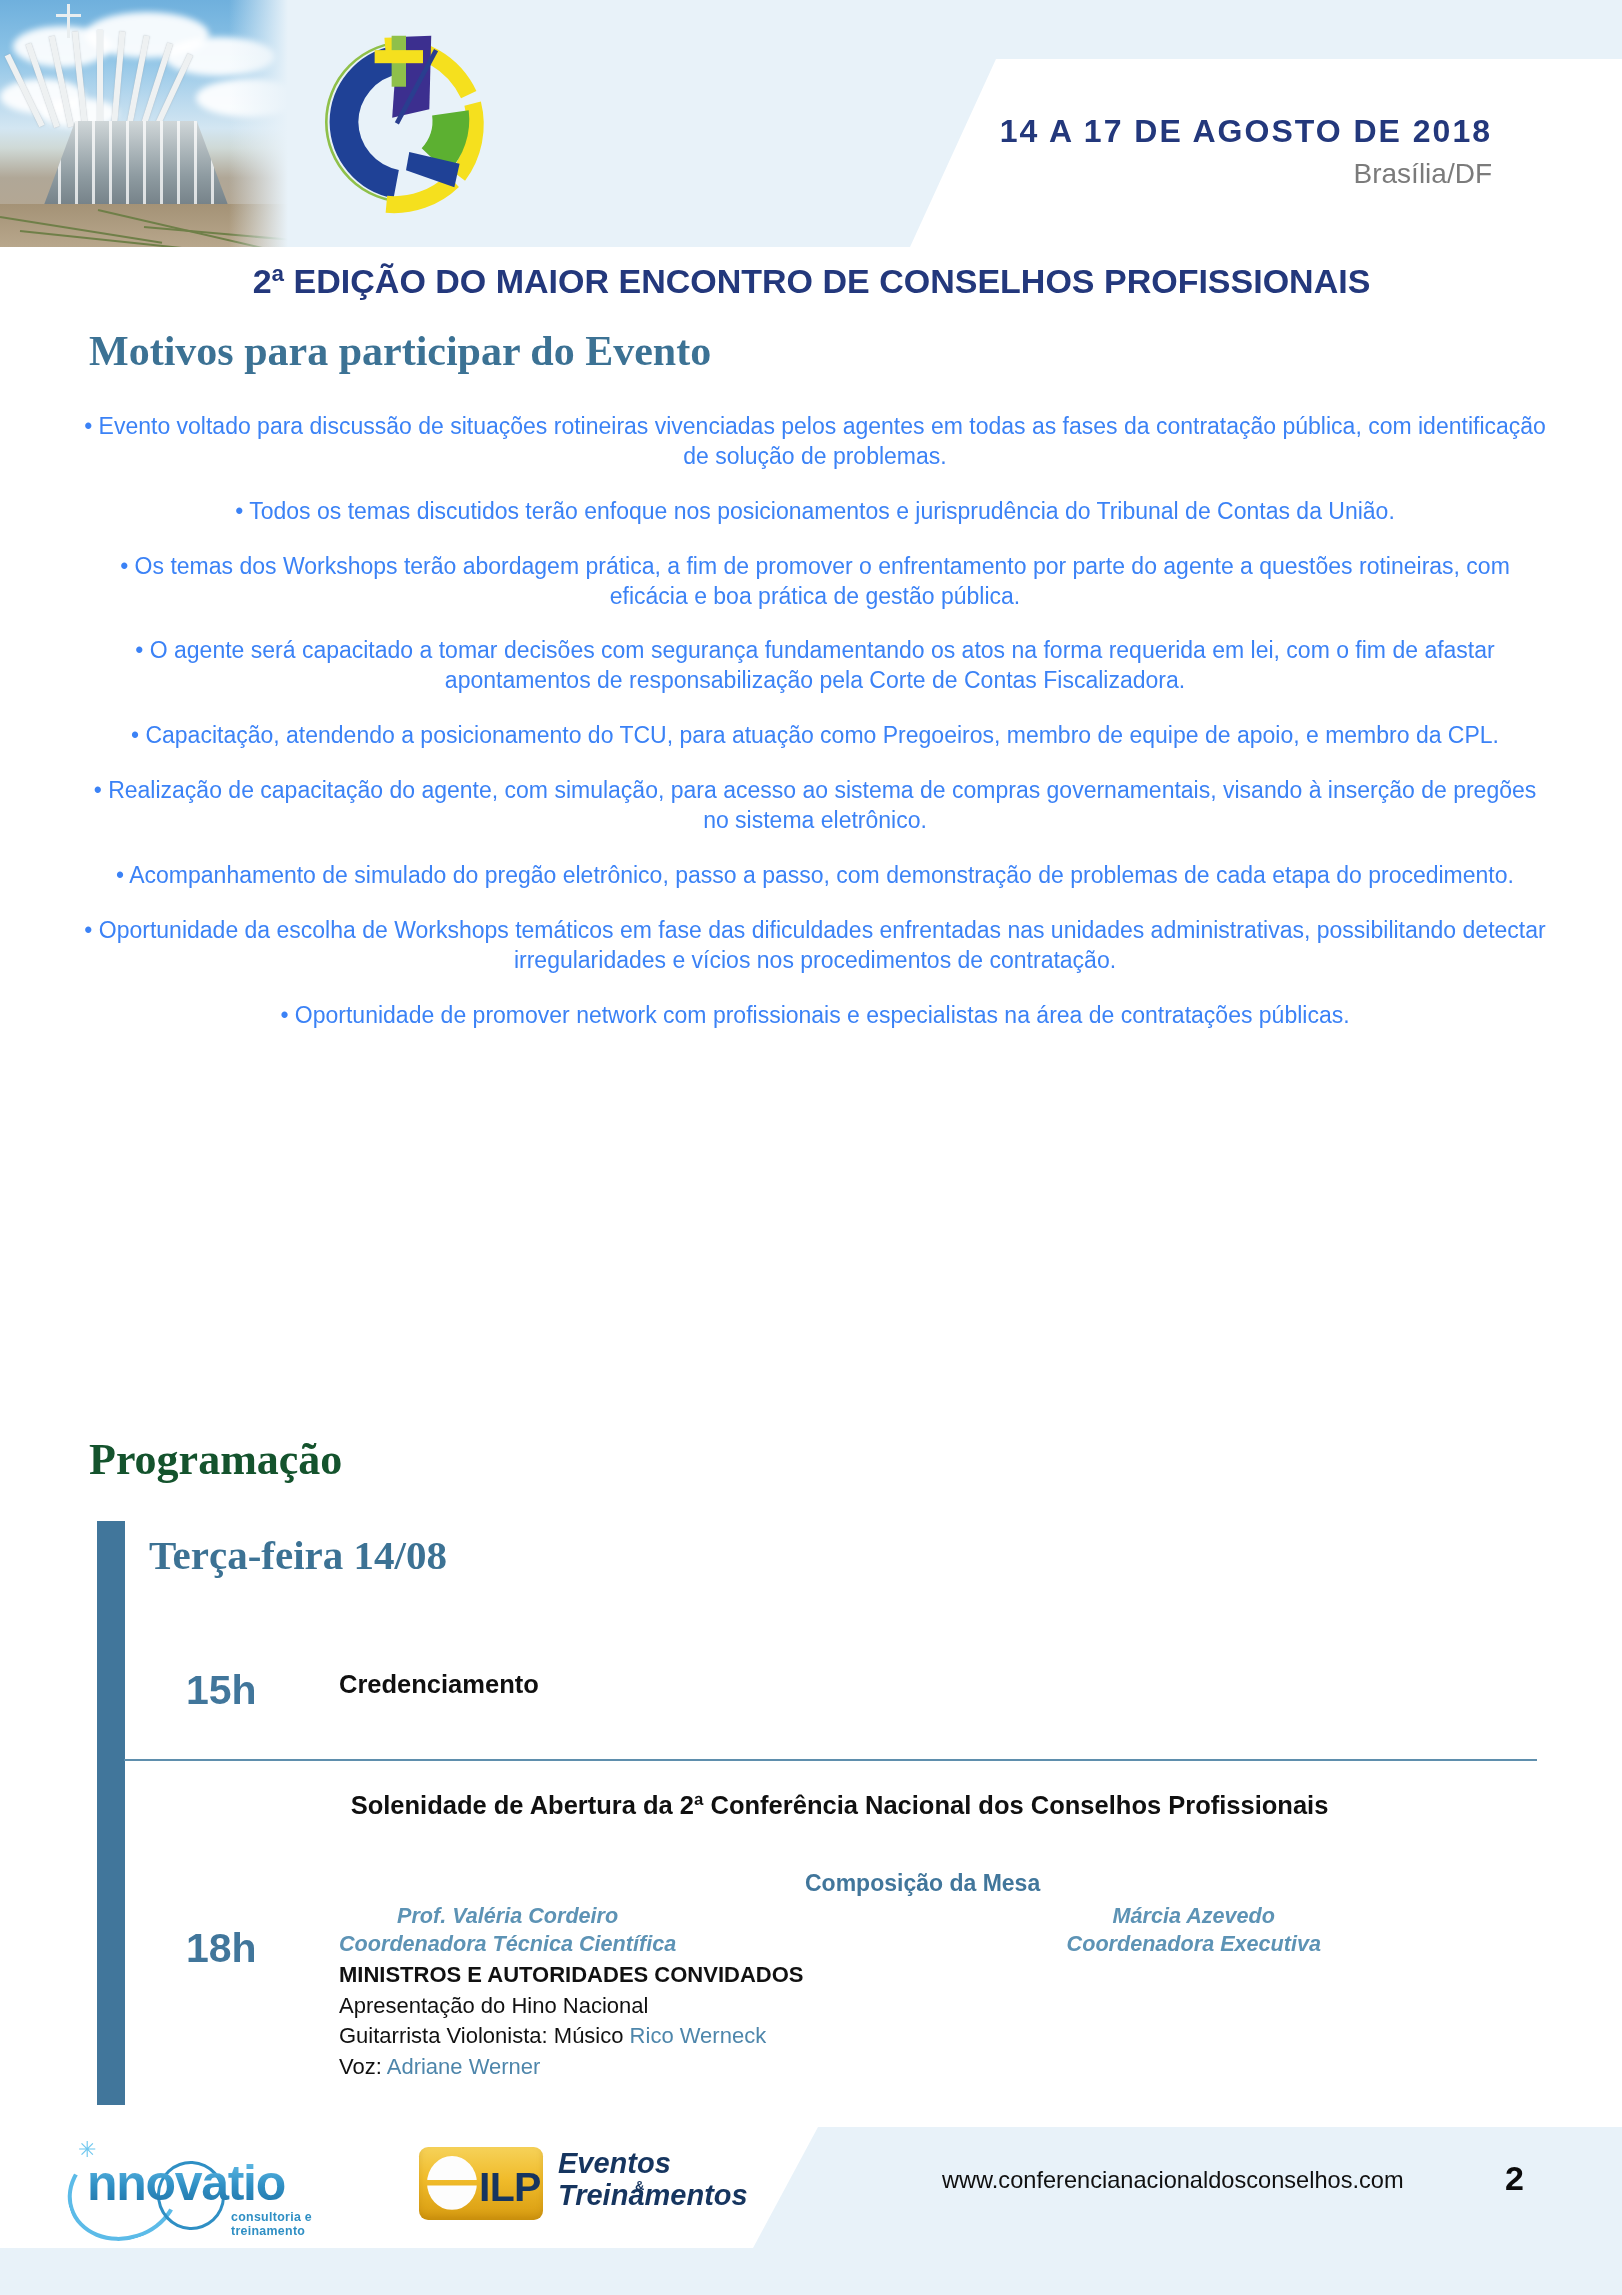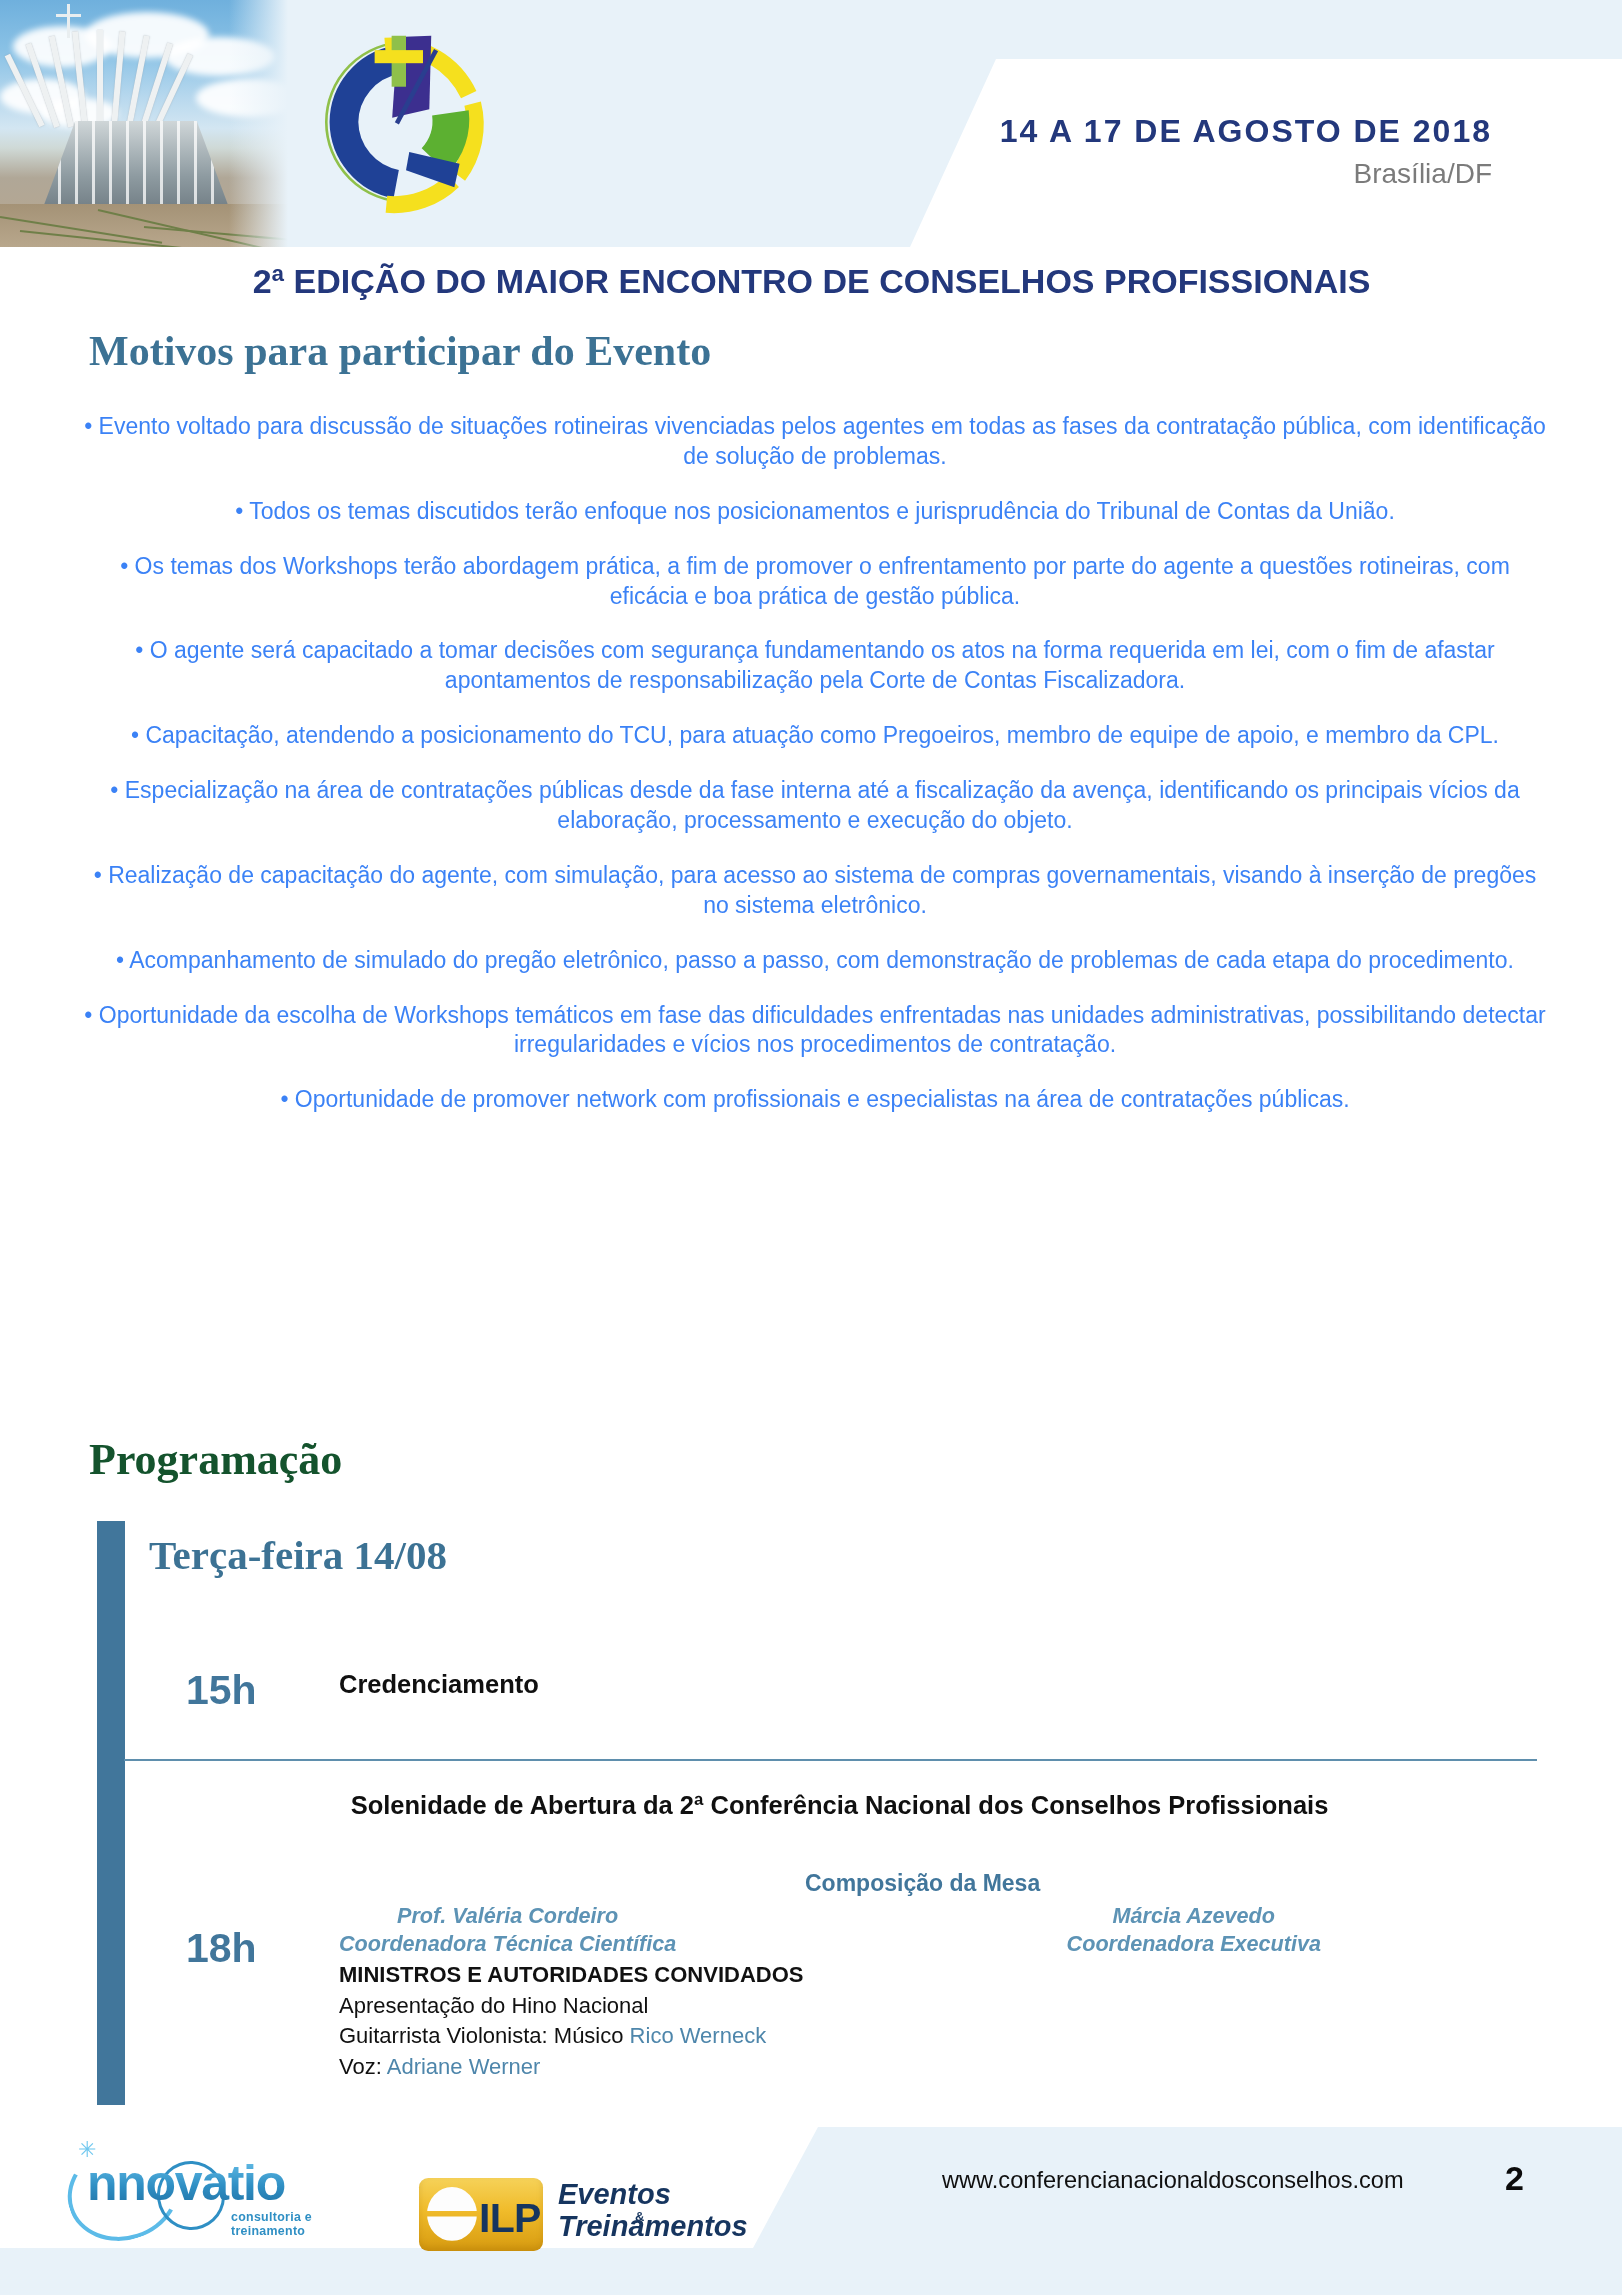--- a/index.html
+++ b/index.html
@@ -346,21 +346,21 @@
     position: absolute;
     left: 37px; top: 0px;
     color: #6fc7ef;
     font-size: 22px;
     line-height: 1;
   }
 
   .silp {
     position: absolute;
     left: 419px; top: 14.4px;
-    width: 366px; height: 92px; margin-top: 31px;
+    width: 366px; height: 92px;
   }
   .silp-badge {
     position: absolute;
     left: 0; top: 5.2px;
     width: 124px; height: 73px;
     border-radius: 9.2px;
     background: linear-gradient(to bottom, #f6d259 0%, #f0bb2a 45%, #d79b10 100%);
     box-shadow: inset 0 -3.9px 6.5px rgba(150,100,0,.25);
   }
   .silp-s {
@@ -477,21 +477,20 @@
 <div class="title-main">2ª EDIÇÃO DO MAIOR ENCONTRO DE CONSELHOS PROFISSIONAIS</div>
 
 <div class="section-h" id="motivos-head">Motivos para participar do Evento</div>
 
 <div class="bullets">
   <div class="bullet">• Evento voltado para discussão de situações rotineiras vivenciadas pelos agentes em todas as fases da contratação pública, com identificação de solução de problemas.</div>
   <div class="bullet">• Todos os temas discutidos terão enfoque nos posicionamentos e jurisprudência do Tribunal de Contas da União.</div>
   <div class="bullet">• Os temas dos Workshops terão abordagem prática, a fim de promover o enfrentamento por parte do agente a questões rotineiras, com eficácia e boa prática de gestão pública.</div>
   <div class="bullet">• O agente será capacitado a tomar decisões com segurança fundamentando os atos na forma requerida em lei, com o fim de afastar apontamentos de responsabilização pela Corte de Contas Fiscalizadora.</div>
   <div class="bullet">• Capacitação, atendendo a posicionamento do TCU, para atuação como Pregoeiros, membro de equipe de apoio, e membro da CPL.</div>
-  <div class="bullet">• Especialização na área de contratações públicas desde da fase interna até a fiscalização da avença, identificando os principais vícios da elaboração, processamento e execução do objeto.</div>
   <div class="bullet">• Realização de capacitação do agente, com simulação, para acesso ao sistema de compras governamentais, visando à inserção de pregões no sistema eletrônico.</div>
   <div class="bullet">• Acompanhamento de simulado do pregão eletrônico, passo a passo, com demonstração de problemas de cada etapa do procedimento.</div>
   <div class="bullet">• Oportunidade da escolha de Workshops temáticos em fase das dificuldades enfrentadas nas unidades administrativas, possibilitando detectar irregularidades e vícios nos procedimentos de contratação.</div>
   <div class="bullet">• Oportunidade de promover network com profissionais e especialistas na área de contratações públicas.</div>
 </div>
 
 <div class="prog-head">Programação</div>
 
 <div class="day-bar"></div>
 <div class="day-title">Terça-feira 14/08</div>

